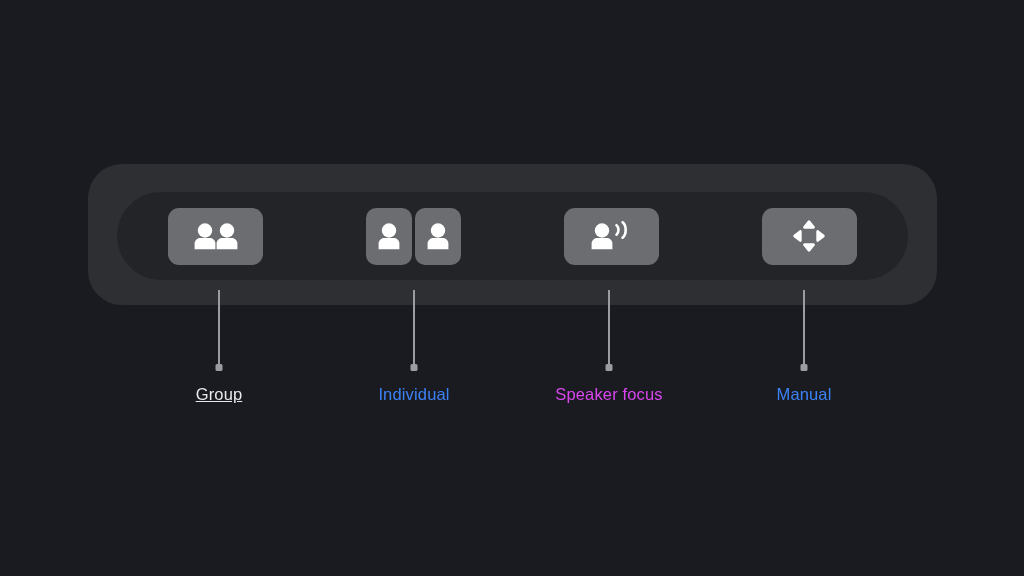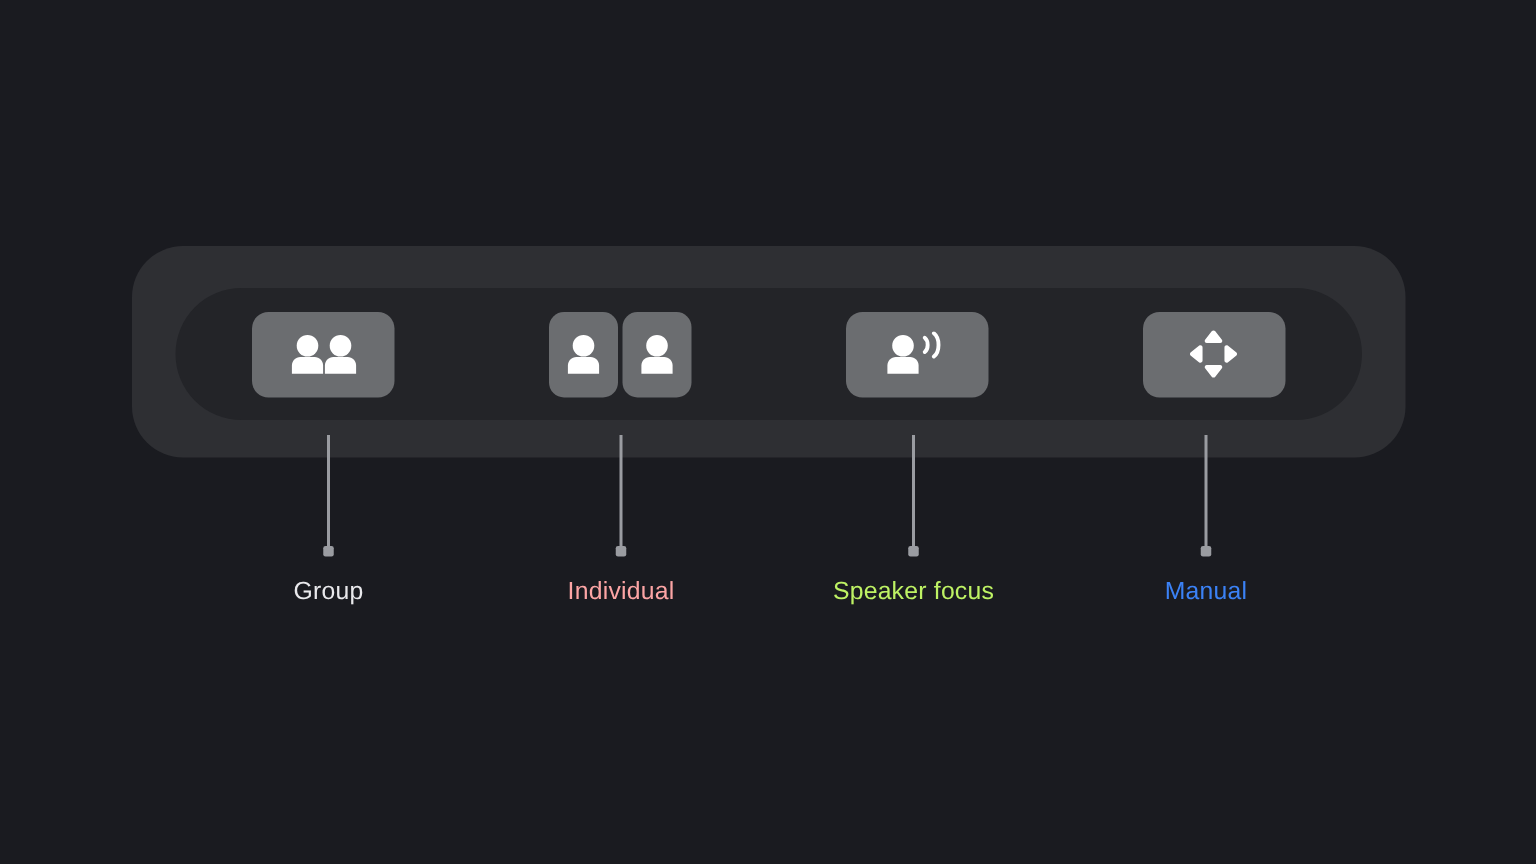--- a/index.html
+++ b/index.html
@@ -160,25 +160,25 @@
           </svg>
         </span>
       </div>
     </div>
 
   </div>
 
   <div id="annotations">
       <div class="leader" style="left: 218.3px; height: 74px; background: rgb(154, 156, 161);"></div>
       <div class="leader-dot" style="left: 219px; top: 364px; background: rgb(154, 156, 161);"></div>
-      <div class="caption" style="left: 219px; color: rgb(233, 233, 236);">Group</div>
+      <div class="caption" style="left: 219px; color: rgb(233, 233, 236); text-decoration: underline;">Group</div>
       <div class="leader" style="left: 413.3px; height: 74px; background: rgb(154, 156, 161);"></div>
       <div class="leader-dot" style="left: 414px; top: 364px; background: rgb(154, 156, 161);"></div>
-      <div class="caption" style="left: 414px; color: #fca5a5;">Individual</div>
+      <div class="caption" style="left: 414px; color: #3b82f6;">Individual</div>
       <div class="leader" style="left: 608.3px; height: 74px; background: rgb(154, 156, 161);"></div>
       <div class="leader-dot" style="left: 609px; top: 364px; background: rgb(154, 156, 161);"></div>
-      <div class="caption" style="left: 609px; color: #bef264;">Speaker focus</div>
+      <div class="caption" style="left: 609px; color: #d946ef;">Speaker focus</div>
       <div class="leader" style="left: 803.3px; height: 74px; background: rgb(154, 156, 161);"></div>
       <div class="leader-dot" style="left: 804px; top: 364px; background: rgb(154, 156, 161);"></div>
       <div class="caption" style="left: 804px; color: #3b82f6;">Manual</div>
     </div>
 
 </div>
 
 </body></html>

